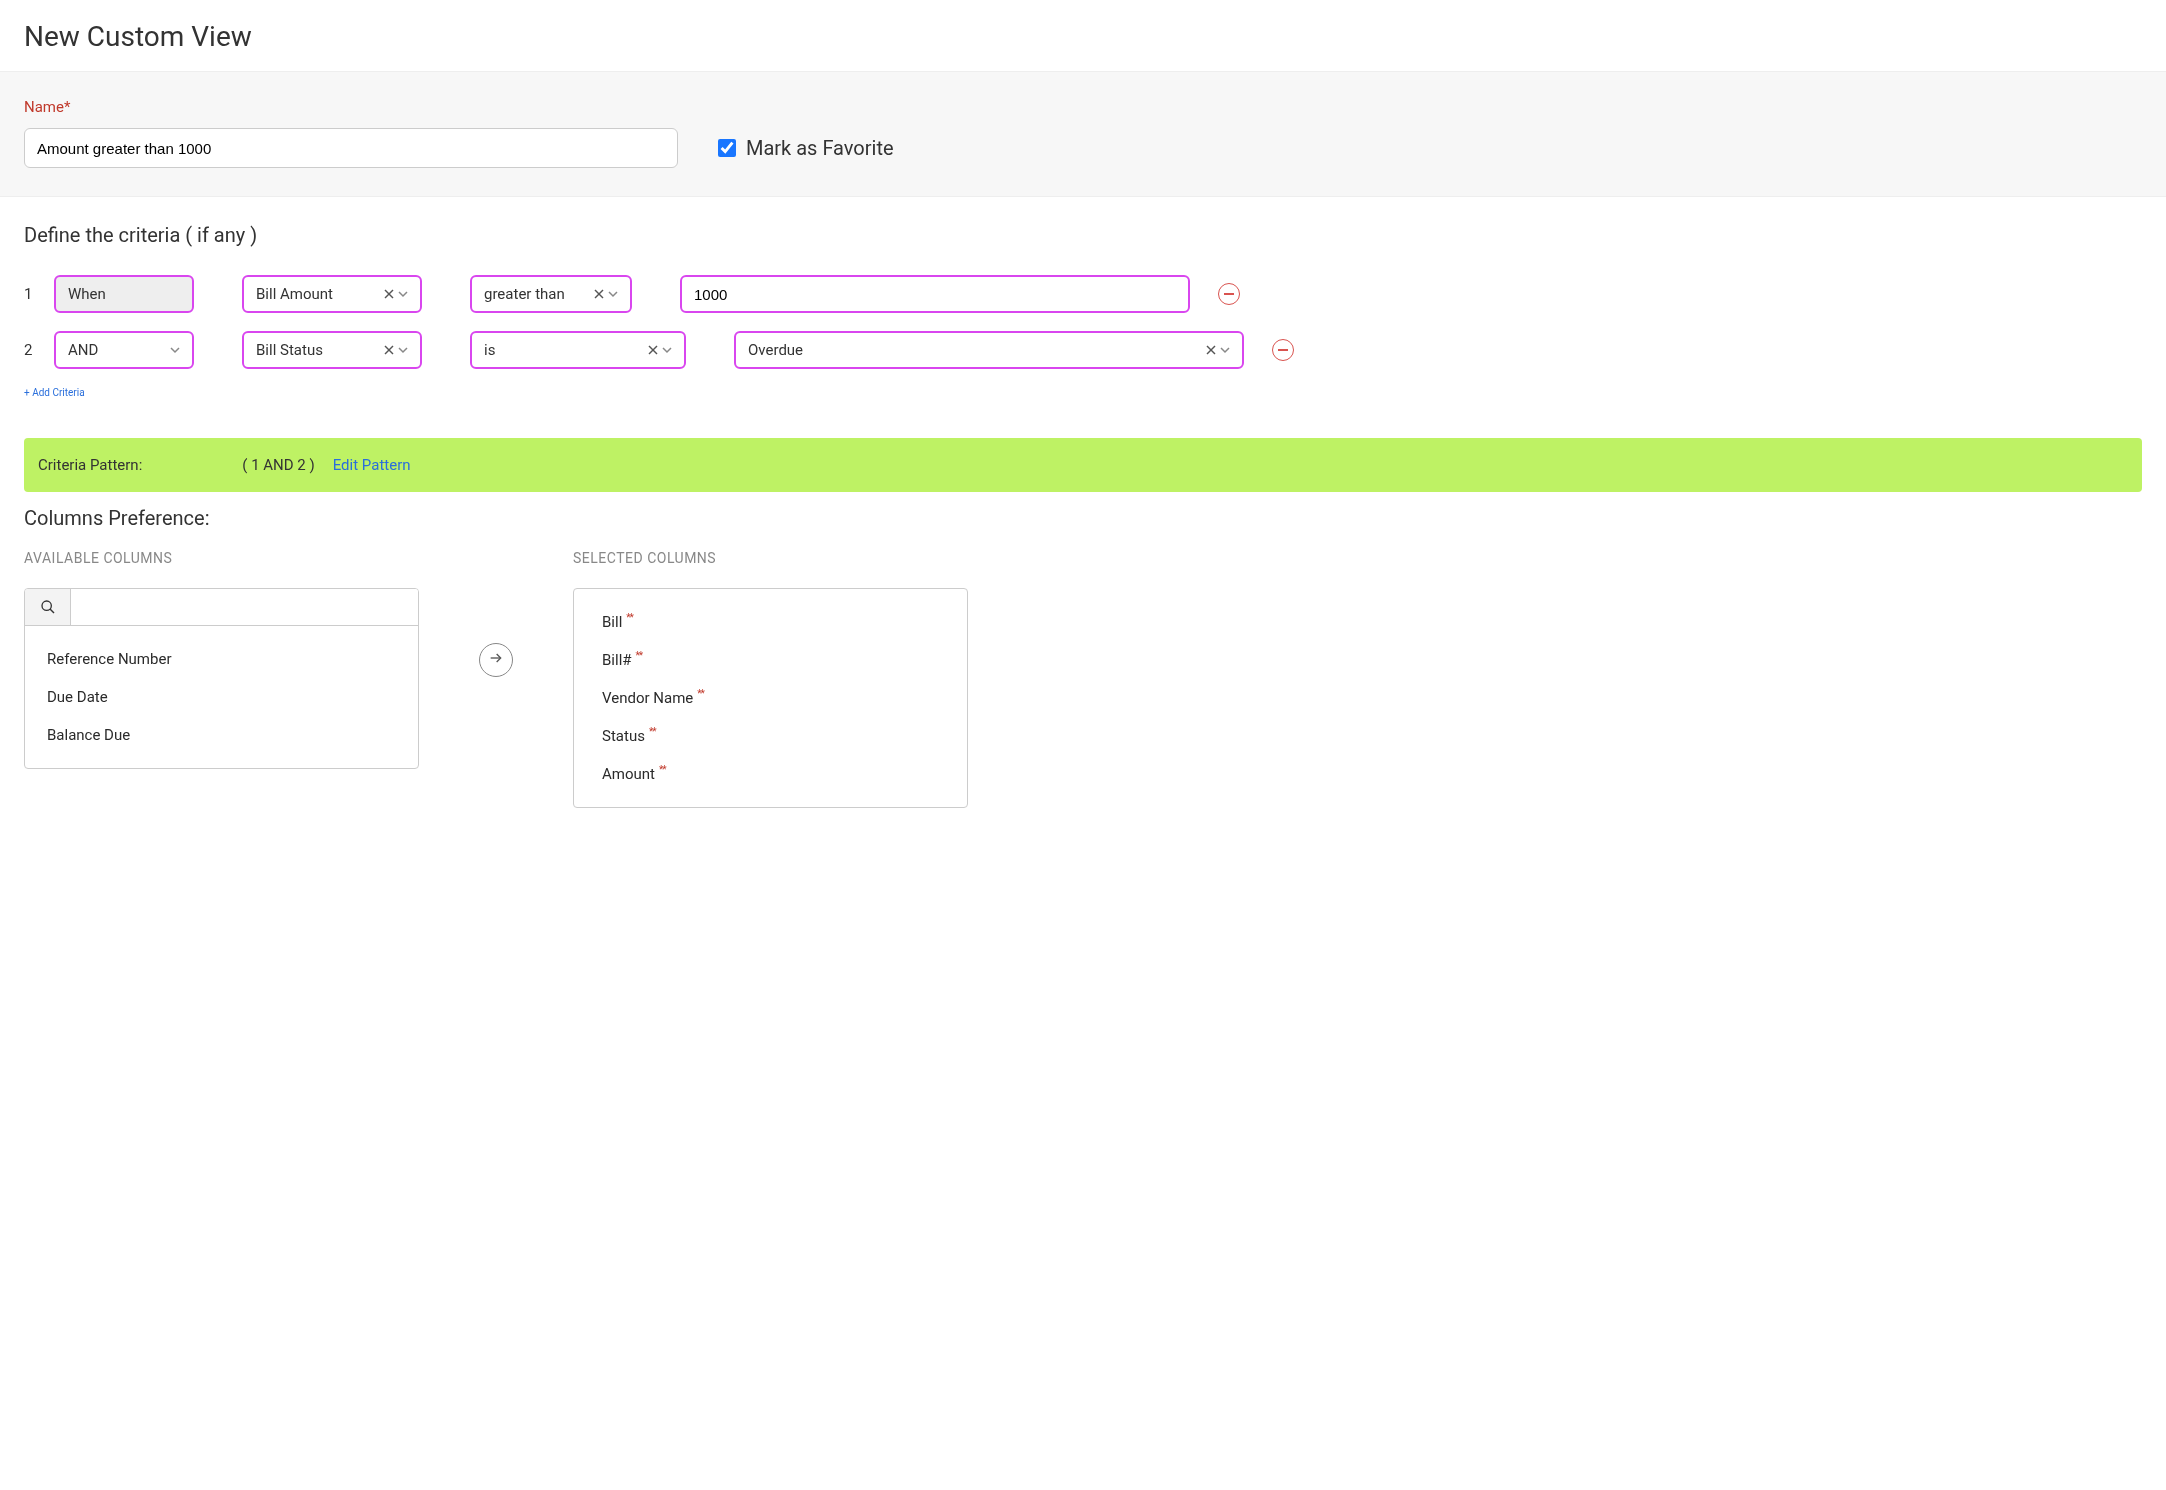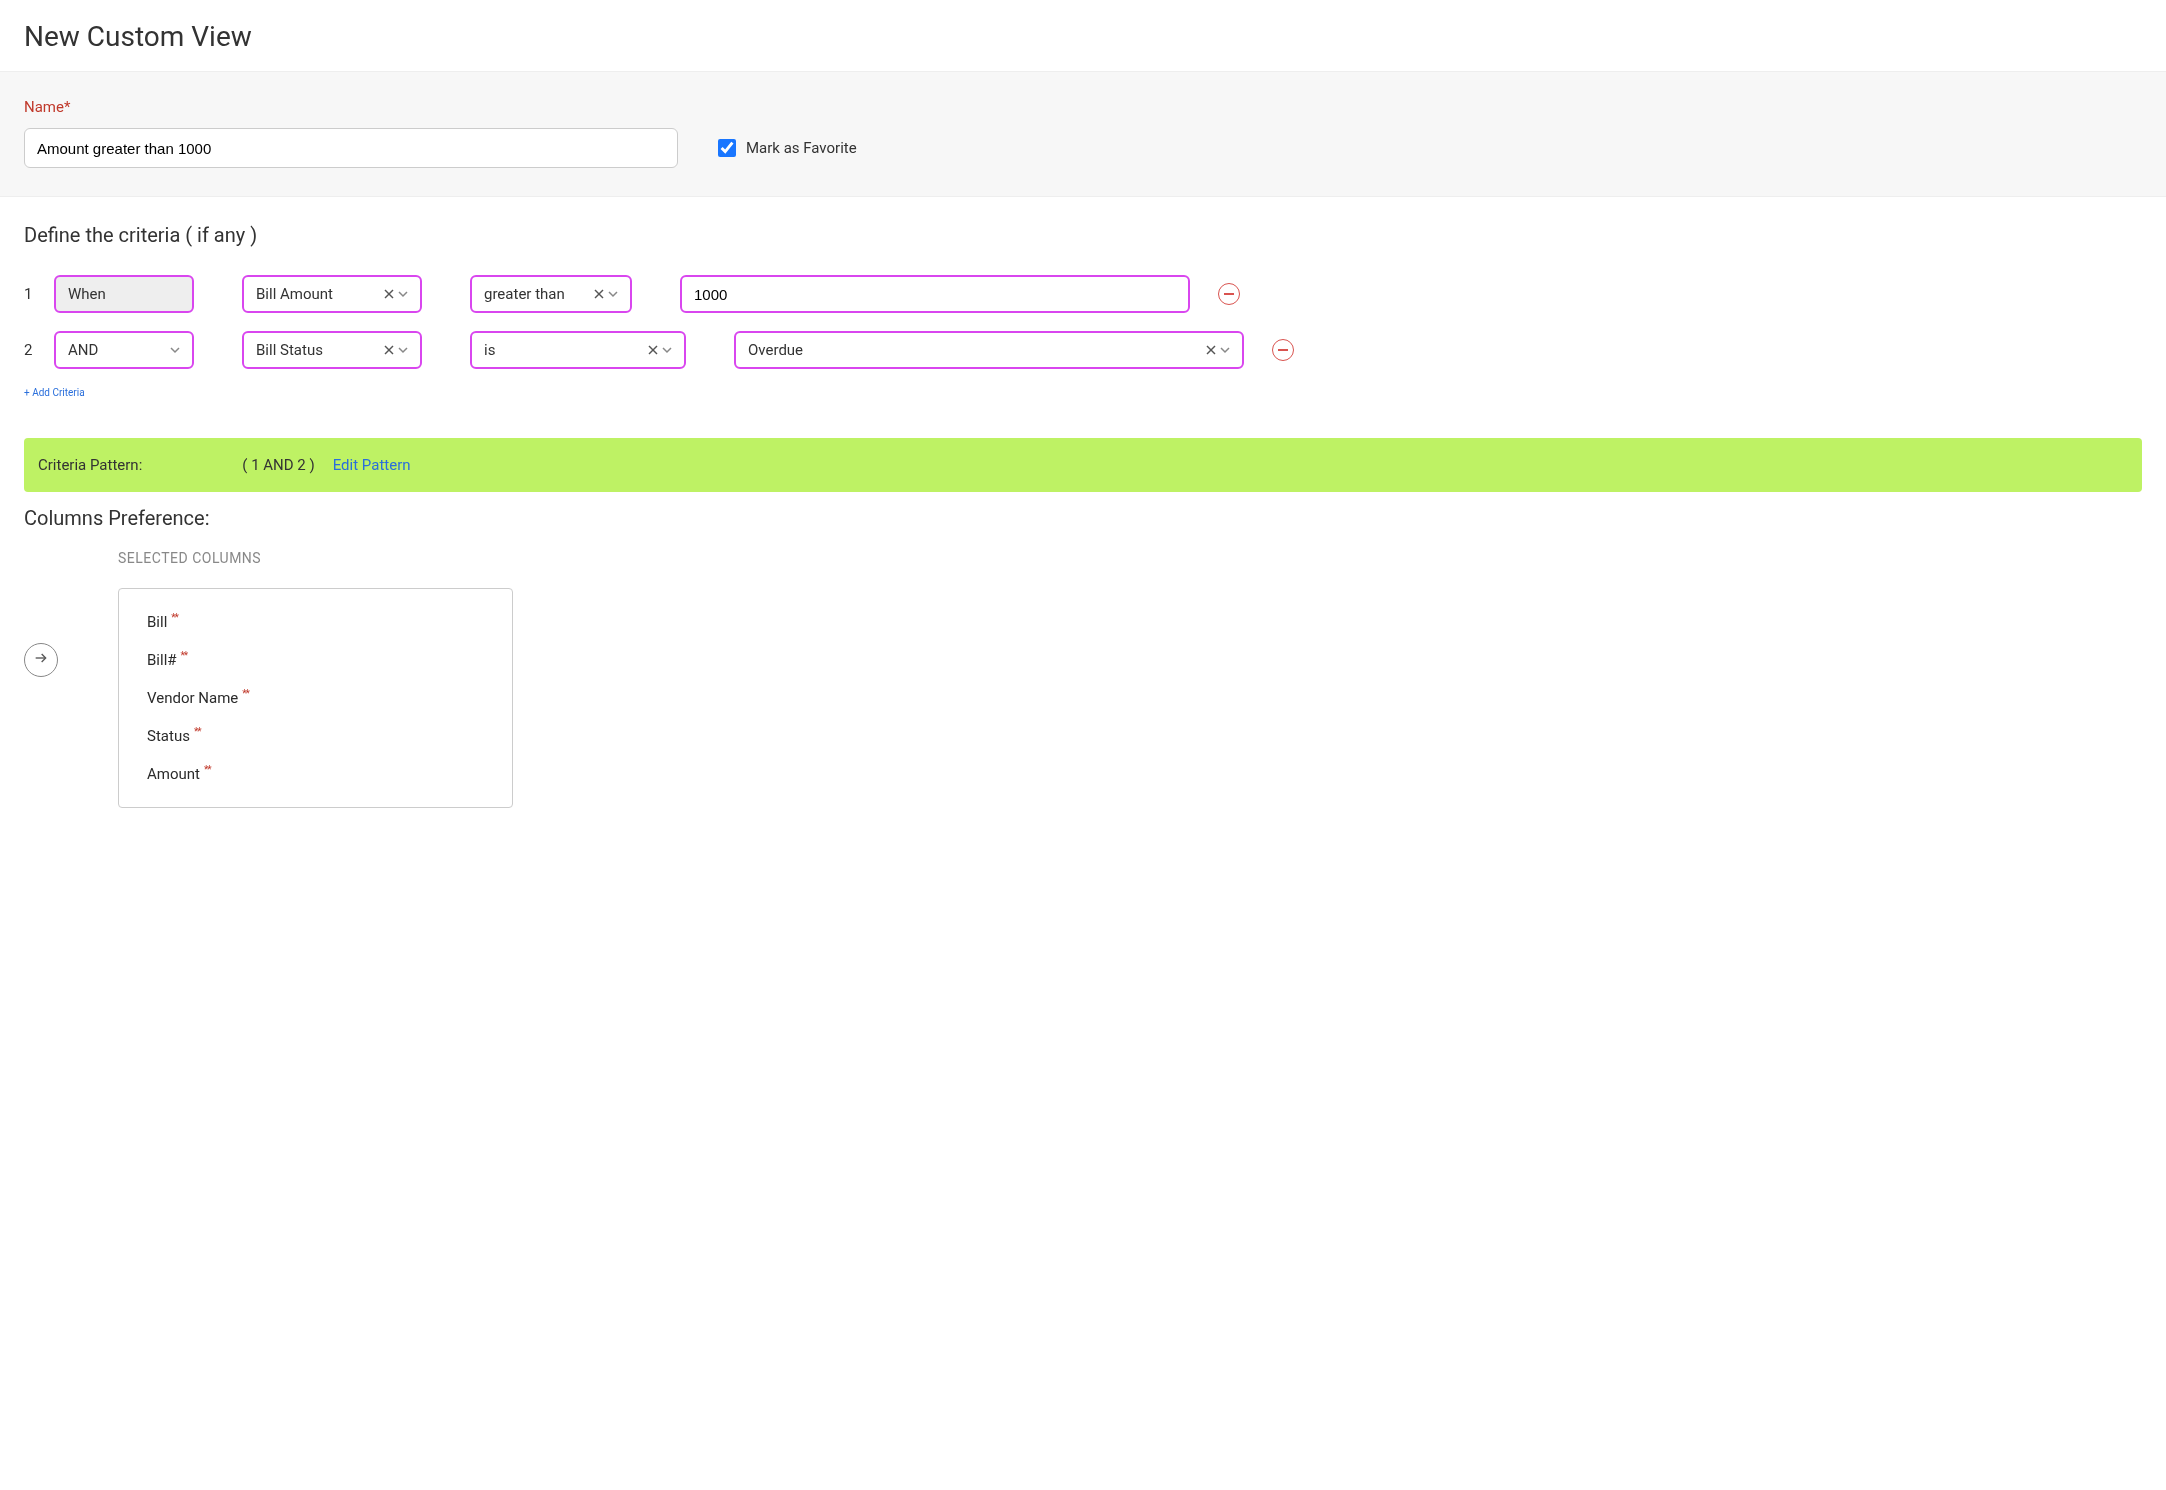--- a/index.html
+++ b/index.html
@@ -27,21 +27,21 @@
   .name-block { display: flex; flex-direction: column; gap: 12px; }
   .name-label { color: #c0392b; font-size: 15px; }
   .name-input {
     width: 654px; height: 40px; border: 1px solid #ccc;
     border-radius: 6px; padding: 0 12px; font-size: 15px; background: #fff;
   }
   .fav-block { display: flex; align-items: center; gap: 10px; height: 40px; }
   .fav-check {
     width: 18px; height: 18px; accent-color: #1976ff;
   }
-  .fav-label { font-size: 15px; color: #333; }
+  .fav-label { font-size: 20px; color: #333; }
 
   .criteria-section { padding: 26px 24px 10px 24px; }
   .section-heading { font-size: 20px; font-weight: 400; color: #333; margin-bottom: 28px; }
 
   .criteria-row { display: flex; align-items: center; gap: 10px; margin-bottom: 18px; }
   .row-index { width: 20px; text-align: left; font-size: 15px; color: #333; }
   .sel-box, .drop-box, .when-box, .value-box {
     height: 38px; border: 2px solid #d946ef; border-radius: 6px; background: #fff;
     display: flex; align-items: center; padding: 0 12px; font-size: 15px; color: #333;
     position: relative;
@@ -243,20 +243,39 @@
   <span class="pattern-label">Criteria Pattern:</span>
   <span class="pattern-value-wrap">
     <span class="pattern-value">( 1 AND 2 )</span>
     <span class="edit-pattern">Edit Pattern</span>
   </span>
 </div>
 
 <div class="col-pref-heading">Columns Preference:</div>
 
 <div class="columns-area">
+  <div class="col-block">
+    <div class="col-block-label">AVAILABLE COLUMNS</div>
+    <div class="avail-box">
+      <div class="search-row">
+        <span class="search-ico">
+          <svg viewBox="0 0 24 24" fill="none" stroke="#333" stroke-width="2">
+              <circle cx="10" cy="10" r="7"></circle>
+              <line x1="21" y1="21" x2="15" y2="15"></line>
+            </svg>
+        </span>
+        <input class="search-inp" type="text" style="">
+      </div>
+      <div class="avail-list" id="avail-list">
+          <div class="avail-item">Reference Number</div>
+          <div class="avail-item">Due Date</div>
+          <div class="avail-item">Balance Due</div>
+        </div>
+    </div>
+  </div>
 
   <div class="transfer-col">
     <div class="transfer-btn">
       <span>
         <svg viewBox="0 0 24 24" fill="none" stroke="#555" stroke-width="2">
             <line x1="4" y1="12" x2="18" y2="12"></line>
             <polyline points="13 6 19 12 13 18"></polyline>
           </svg>
       </span>
     </div>

